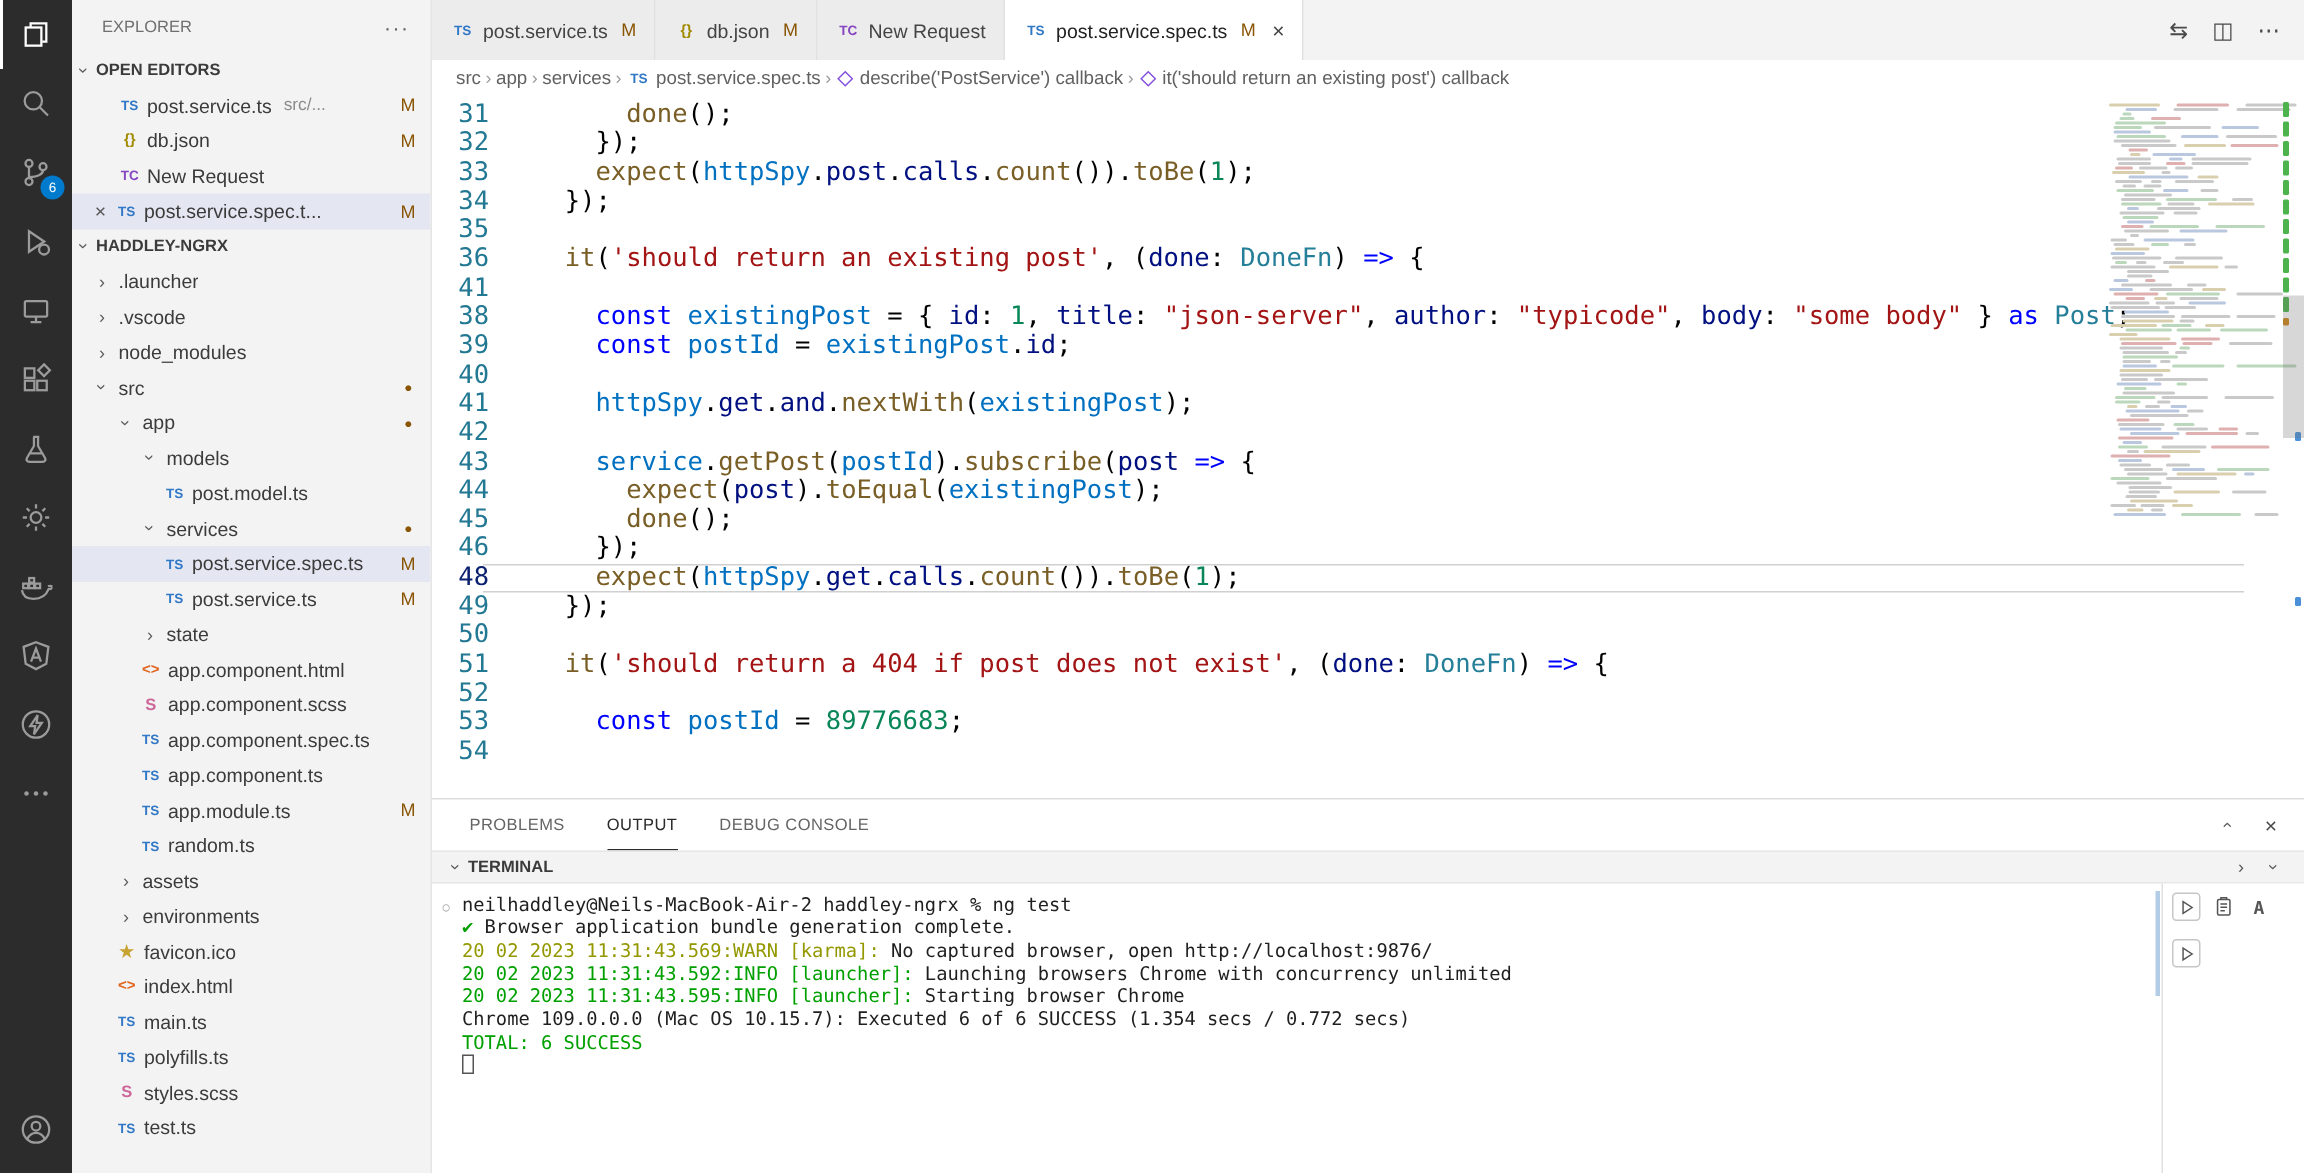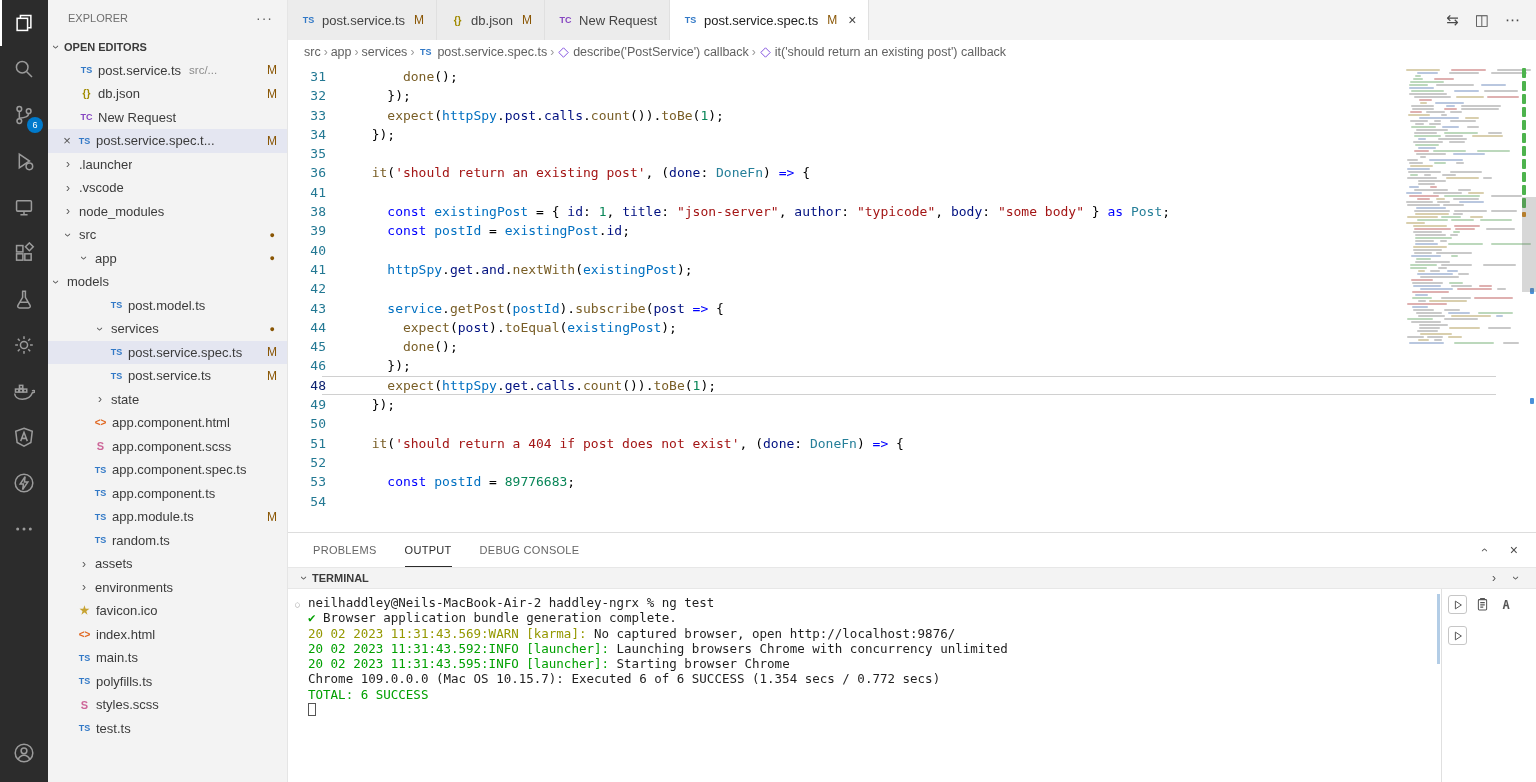--- a/index.html
+++ b/index.html
@@ -46,21 +46,21 @@
   .tab-close{color:#444;font-size:14px;margin-left:6px}
   .tab-actions{margin-left:auto;display:flex;align-items:center;gap:16px;padding-right:16px;color:#4a4a4a;font-size:15px;flex-shrink:0}
   .tab-actions span{cursor:pointer}
   .breadcrumbs{height:24px;background:#fff;display:flex;align-items:center;padding-left:16px;font-size:12.5px;color:#616161;flex-shrink:0;white-space:nowrap}
   .bc-item{display:inline-flex;align-items:center;gap:3px;cursor:pointer}
   .bc-sep{color:#9a9a9a;padding:0 3px;width:auto}
   .bc-sym{display:inline-flex;align-items:center}
 
   .code-wrap{flex:1;position:relative;background:#fff;overflow:hidden}
   .code-lines{position:absolute;left:0;top:3px;right:146px}
-  .code-line{display:flex;white-space:pre;height:19.3px;line-height:19.3px;font-family:"DejaVu Sans Mono","Liberation Mono",monospace;font-size:13px;position:relative}
+  .code-line{display:flex;white-space:pre;height:19.3px;line-height:19.3px;font-family:"DejaVu Sans Mono","Liberation Mono",monospace;font-size:17px;position:relative}
   .ln{width:38px;text-align:right;color:#237893;flex-shrink:0;margin-right:30px}
   .ln-active{color:#0b216f}
   .code-line.current::after{content:"";position:absolute;left:34px;right:-106px;top:0;bottom:0;border-top:1px solid #d0d0d0;border-bottom:1px solid #d0d0d0;pointer-events:none}
   .tk-p{color:#000}.tk-k{color:#0000ff}.tk-s{color:#a31515}.tk-n{color:#098658}
   .tk-f{color:#795e26}.tk-v{color:#001080}.tk-c{color:#0070c1}.tk-t{color:#267f99}
 
   .minimap{position:absolute;top:5px;right:18px;width:112px}
   .mm-row{position:relative;height:2px;margin-bottom:1px}
   .mm-row span{position:absolute;top:0;height:2px;border-radius:1px}
   .overview-ruler{position:absolute;right:0;top:0;width:16px;height:100%}
@@ -213,20 +213,24 @@
           <span class="ficon" style="color: rgb(134, 69, 193); font-size: 9px;">TC</span>
           <span class="lbl">New Request</span>
         </div>
         <div class="row oe-row with-close selected">
           <span class="oe-close">×</span>
           <span class="ficon" style="color: rgb(49, 120, 198); font-size: 9px;">TS</span>
           <span class="lbl">post.service.spec.t...</span>
           <span class="badge-m">M</span>
         </div>
       </div>
+    <div class="section-header">
+      <span class="chev exp">›</span>
+      <span>HADDLEY-NGRX</span>
+    </div>
     <div>
         <div class="row tree-row" style="padding-left: 12px;">
           <span class="chev">›</span>
           <span class="lbl">.launcher</span>
         </div>
         <div class="row tree-row" style="padding-left: 12px;">
           <span class="chev">›</span>
           <span class="lbl">.vscode</span>
         </div>
         <div class="row tree-row" style="padding-left: 12px;">
@@ -236,21 +240,21 @@
         <div class="row tree-row" style="padding-left: 12px;">
           <span class="chev exp">›</span>
           <span class="lbl">src</span>
           <span class="dot">●</span>
         </div>
         <div class="row tree-row" style="padding-left: 28px;">
           <span class="chev exp">›</span>
           <span class="lbl">app</span>
           <span class="dot">●</span>
         </div>
-        <div class="row tree-row" style="">
+        <div class="row tree-row" style="padding-left: 44px;">
           <span class="chev exp">›</span>
           <span class="lbl">models</span>
         </div>
         <div class="row tree-row" style="padding-left: 60px;">
           <span class="ficon" style="color: rgb(49, 120, 198); font-size: 9px;">TS</span>
           <span class="lbl">post.model.ts</span>
         </div>
         <div class="row tree-row" style="padding-left: 44px;">
           <span class="chev exp">›</span>
           <span class="lbl">services</span>

